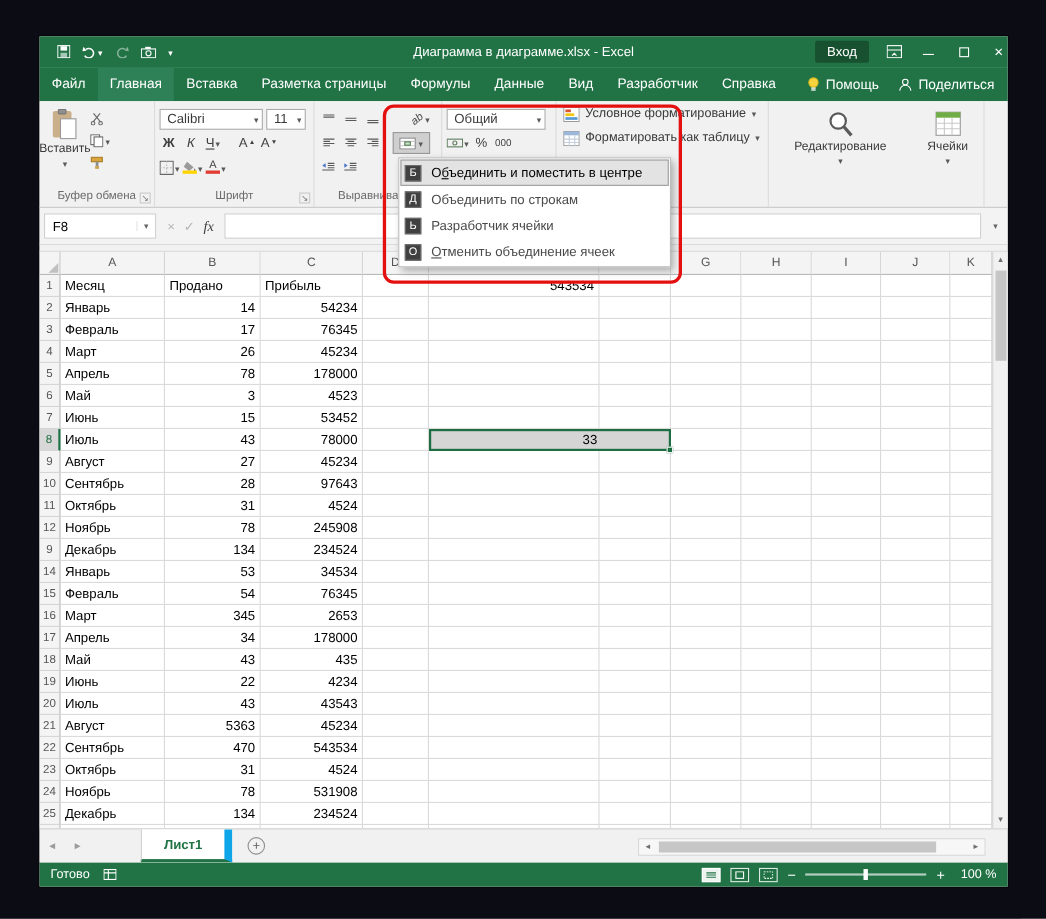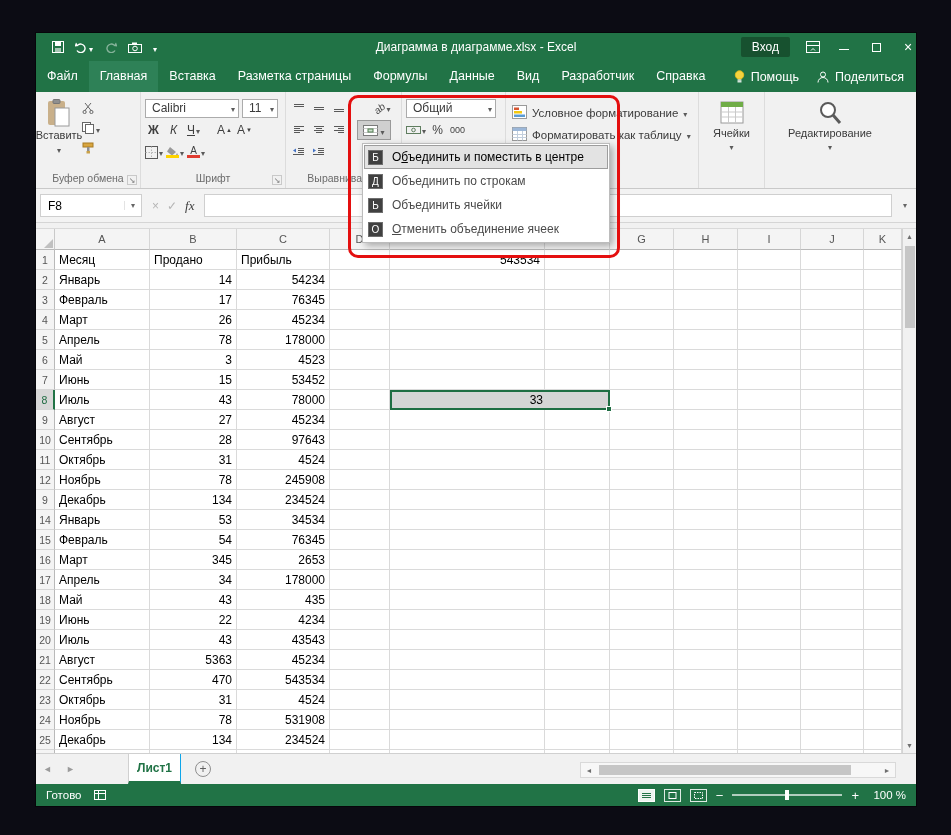--- a/index.html
+++ b/index.html
@@ -40,21 +40,21 @@
   .sbtn{min-width:17px;height:18px;display:flex;align-items:center;justify-content:center;font-size:12px;gap:1px;cursor:default;color:#3f3f3f;}
   .sbtn .caret::after{color:#5a5a5a;}
   .paste{width:46px;display:flex;flex-direction:column;align-items:center;gap:2px;font-size:11px;padding-top:2px;cursor:default;}
   .minicol{display:flex;flex-direction:column;gap:3px;padding-top:2px;}
   .chbtn{display:flex;align-items:center;gap:2px;height:17px;cursor:default;}
   .bi{font-weight:bold;}
   .it{font-style:italic;}
   .un{text-decoration:underline;}
   .colorbar{display:block;width:13px;height:3px;margin-top:-1px;}
   .stackbtn{display:flex;flex-direction:column;align-items:center;gap:1px;padding:0 10px;font-size:11px;cursor:default;}
-  .stylerow{display:flex;align-items:flex-end;gap:5px;height:22px;padding:0 6px;font-size:11.5px;white-space:nowrap;cursor:default;}
+  .stylerow{display:flex;align-items:flex-start;gap:5px;height:22px;padding:0 6px;font-size:11.5px;white-space:nowrap;cursor:default;}
   .mergebtn{margin-left:auto;margin-right:6px;width:34px;height:20px;background:#cfcfcf;border:1px solid #999;display:flex;align-items:center;justify-content:center;gap:2px;cursor:default;}
   .wrapbtn{margin-left:auto;margin-right:6px;}
   .abrot{font-size:10px;font-style:italic;color:#444;transform:rotate(-40deg);display:inline-block;}
   .tinyarr{font-size:6px;vertical-align:super;color:#3f3f3f;}
   .numtxt{font-size:9px;letter-spacing:0;color:#3f3f3f;}
 
   
   .formulabar{flex:0 0 34px;background:#f3f3f3;display:flex;align-items:center;padding:4px 4px;gap:6px;border-bottom:1px solid #d5d5d5;}
   .namebox{width:102px;height:23px;background:#fff;border:1px solid #cfcfcf;display:flex;align-items:center;font-size:12px;padding-left:7px;}
   .namebox .nbcaret{margin-left:auto;width:17px;text-align:center;border-left:1px solid #e3e3e3;font-size:8px;color:#666;}
@@ -79,21 +79,21 @@
   .gcell.num{justify-content:flex-end;}
   .merged{position:absolute;left:354px;top:161px;width:220px;height:20px;background:#d5d5d5;border:2px solid #1f6e43;display:flex;align-items:center;justify-content:flex-end;padding-right:65px;font-size:12px;z-index:6;cursor:cell;}
   .fillhandle{position:absolute;right:-4px;bottom:-4px;width:6px;height:6px;background:#1f6e43;border:1px solid #fff;cursor:crosshair;}
   .vscroll{width:14px;background:#f1f1f1;border-left:1px solid #d4d4d4;display:flex;flex-direction:column;align-items:center;}
   .varr{height:15px;width:14px;display:flex;align-items:center;justify-content:center;font-size:7px;color:#6f6f6f;cursor:default;}
   .vthumb{width:10px;height:82px;background:#c6c6c6;margin-top:2px;cursor:grab;}
 
   
   .sheetbar{flex:0 0 31px;background:#f1f1f1;border-top:1px solid #d0d0d0;display:flex;align-items:stretch;position:relative;}
   .snav{width:23px;display:flex;align-items:center;justify-content:center;font-size:9px;color:#9b9b9b;cursor:default;}
-  .stab{margin-left:46px;background:#fff;border-left:1px solid #d0d0d0;border-right:1px solid #0ea5e9;border-bottom:3px solid #217346;color:#217346;font-weight:bold;font-size:12px;display:flex;align-items:center;padding:0 8px;cursor:default;}
+  .stab{margin-left:46px;background:#fff;border-left:1px solid #d0d0d0;border-right:7px solid #0ea5e9;border-bottom:3px solid #217346;color:#217346;font-weight:bold;font-size:12px;display:flex;align-items:center;padding:0 20px;cursor:default;}
   .addsheet{display:flex;align-items:center;margin-left:14px;cursor:default;}
   .pluscirc{width:16px;height:16px;border:1px solid #8f8f8f;border-radius:50%;color:#5f5f5f;font-size:12px;line-height:14px;text-align:center;}
   .hscroll{position:absolute;right:20px;top:8px;width:316px;height:16px;display:flex;align-items:center;border:1px solid #d9d9d9;background:#f7f7f7;}
   .harr{width:16px;height:100%;display:flex;align-items:center;justify-content:center;font-size:7px;color:#6f6f6f;cursor:default;}
   .htrack{flex:1;height:100%;position:relative;}
   .hthumb{position:absolute;left:2px;top:2px;height:10px;width:252px;background:#c6c6c6;cursor:grab;}
 
   
   .statusbar{flex:0 0 22px;background:#217346;color:#fff;display:flex;align-items:center;font-size:11.5px;padding:0 10px;gap:12px;}
   .sright{margin-left:auto;display:flex;align-items:center;gap:9px;}
@@ -400,40 +400,40 @@
               <rect x="0.5" y="0.5" width="14" height="13" fill="#fff" stroke="#9a9a9a"></rect>
               <rect x="0.5" y="0.5" width="14" height="3.5" fill="#9cb7d8"></rect>
               <path d="M0.5 7.5h14M0.5 10.5h14M5.5 4v9.5M10.5 4v9.5" stroke="#c3cfdd"></path>
             </svg>
           <span>Форматировать как таблицу</span>
           <span class="caret dark"></span>
         </div>
         <div class="glabel"></div>
       </div>
 
+      <div class="rgroup" style="width:130px;border-right:none;">
+        <div class="stackbtn" style="padding-top:3px;">
+          <svg width="24" height="26">
+              <circle cx="10" cy="10" r="7" fill="#fff" stroke="#5a5a5a" stroke-width="2"></circle>
+              <path d="M15 15 L22 23" stroke="#5a5a5a" stroke-width="3"></path>
+            </svg>
+          <span>Редактирование</span>
+          <span class="caret dark"></span>
+        </div>
+        <div class="glabel"></div>
+      </div>
+
       <div class="rgroup" style="width:66px;">
         <div class="stackbtn" style="padding-top:3px;">
           <svg width="24" height="26">
               <rect x="1" y="2" width="22" height="21" fill="#fff" stroke="#9a9a9a"></rect>
               <rect x="1" y="2" width="22" height="5" fill="#70ad47"></rect>
               <path d="M1 12h22M1 17h22M8.5 7v16M15.5 7v16" stroke="#c9c9c9"></path>
             </svg>
           <span>Ячейки</span>
-          <span class="caret dark"></span>
-        </div>
-        <div class="glabel"></div>
-      </div>
-
-      <div class="rgroup" style="width:130px;border-right:none;">
-        <div class="stackbtn" style="padding-top:3px;">
-          <svg width="24" height="26">
-              <circle cx="10" cy="10" r="7" fill="#fff" stroke="#5a5a5a" stroke-width="2"></circle>
-              <path d="M15 15 L22 23" stroke="#5a5a5a" stroke-width="3"></path>
-            </svg>
-          <span>Редактирование</span>
           <span class="caret dark"></span>
         </div>
         <div class="glabel"></div>
       </div>
     </div>
 
     <div class="formulabar">
       <div class="namebox">
         <span>F8</span>
         <span class="nbcaret">▾</span>
@@ -896,21 +896,21 @@
         <div class="menu-item hover">
           <span class="keytip">Б</span>
           <span>О<u>б</u>ъединить и поместить в центре</span>
         </div>
         <div class="menu-item">
           <span class="keytip">Д</span>
           <span>Объединить по строкам</span>
         </div>
         <div class="menu-item">
           <span class="keytip">Ь</span>
-          <span>Объединить ячейки</span>
+          <span>Разработчик ячейки</span>
         </div>
         <div class="menu-item">
           <span class="keytip">О</span>
           <span><u>О</u>тменить объединение ячеек</span>
         </div>
       </div>
 
     <div class="redbox"></div>
   </div>
 </div>

